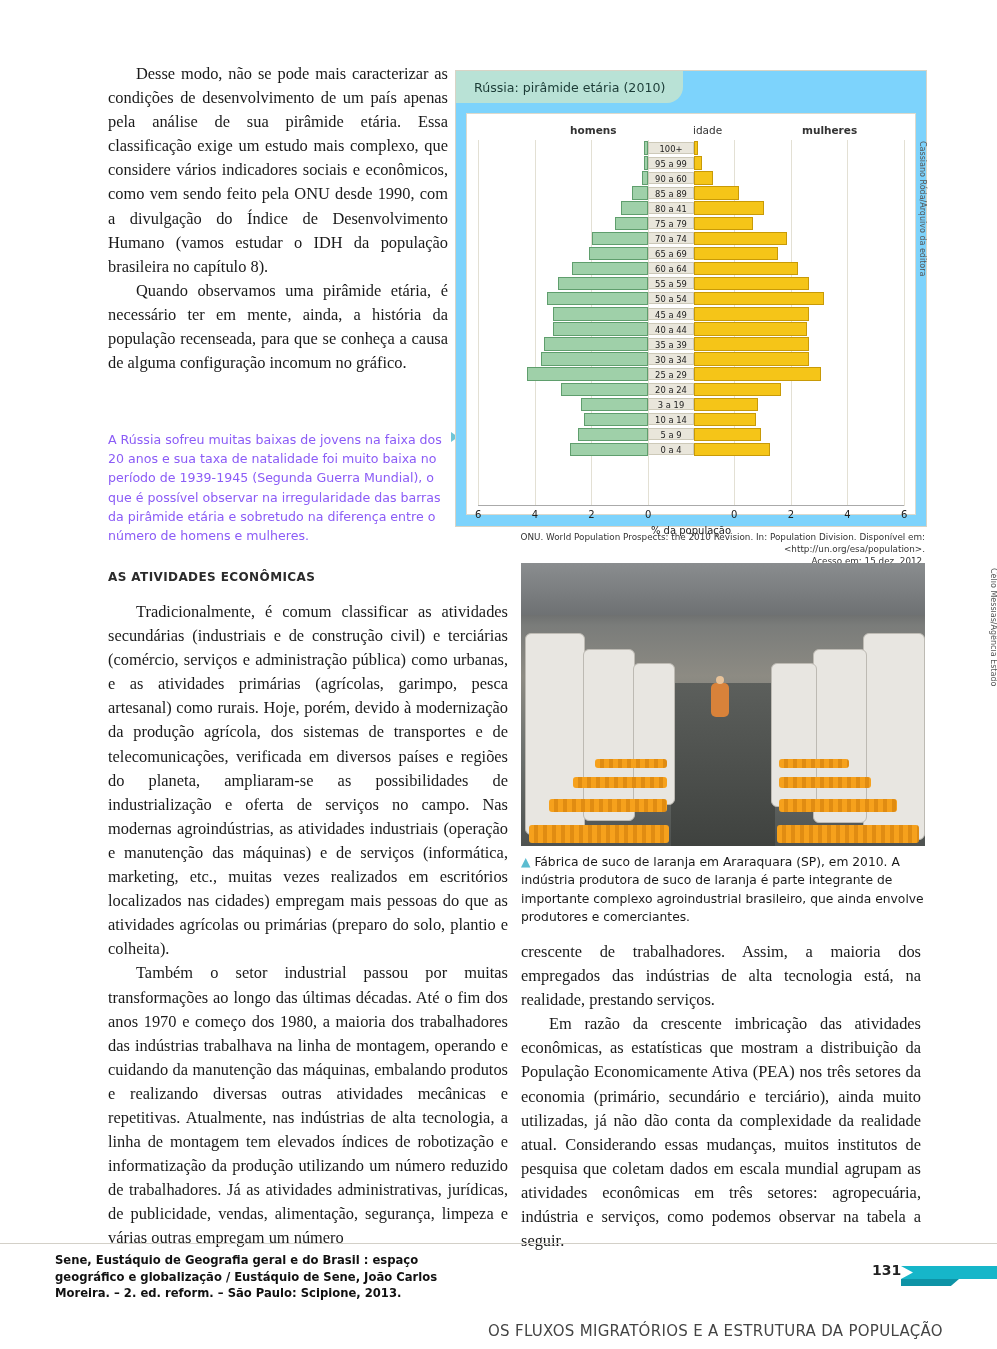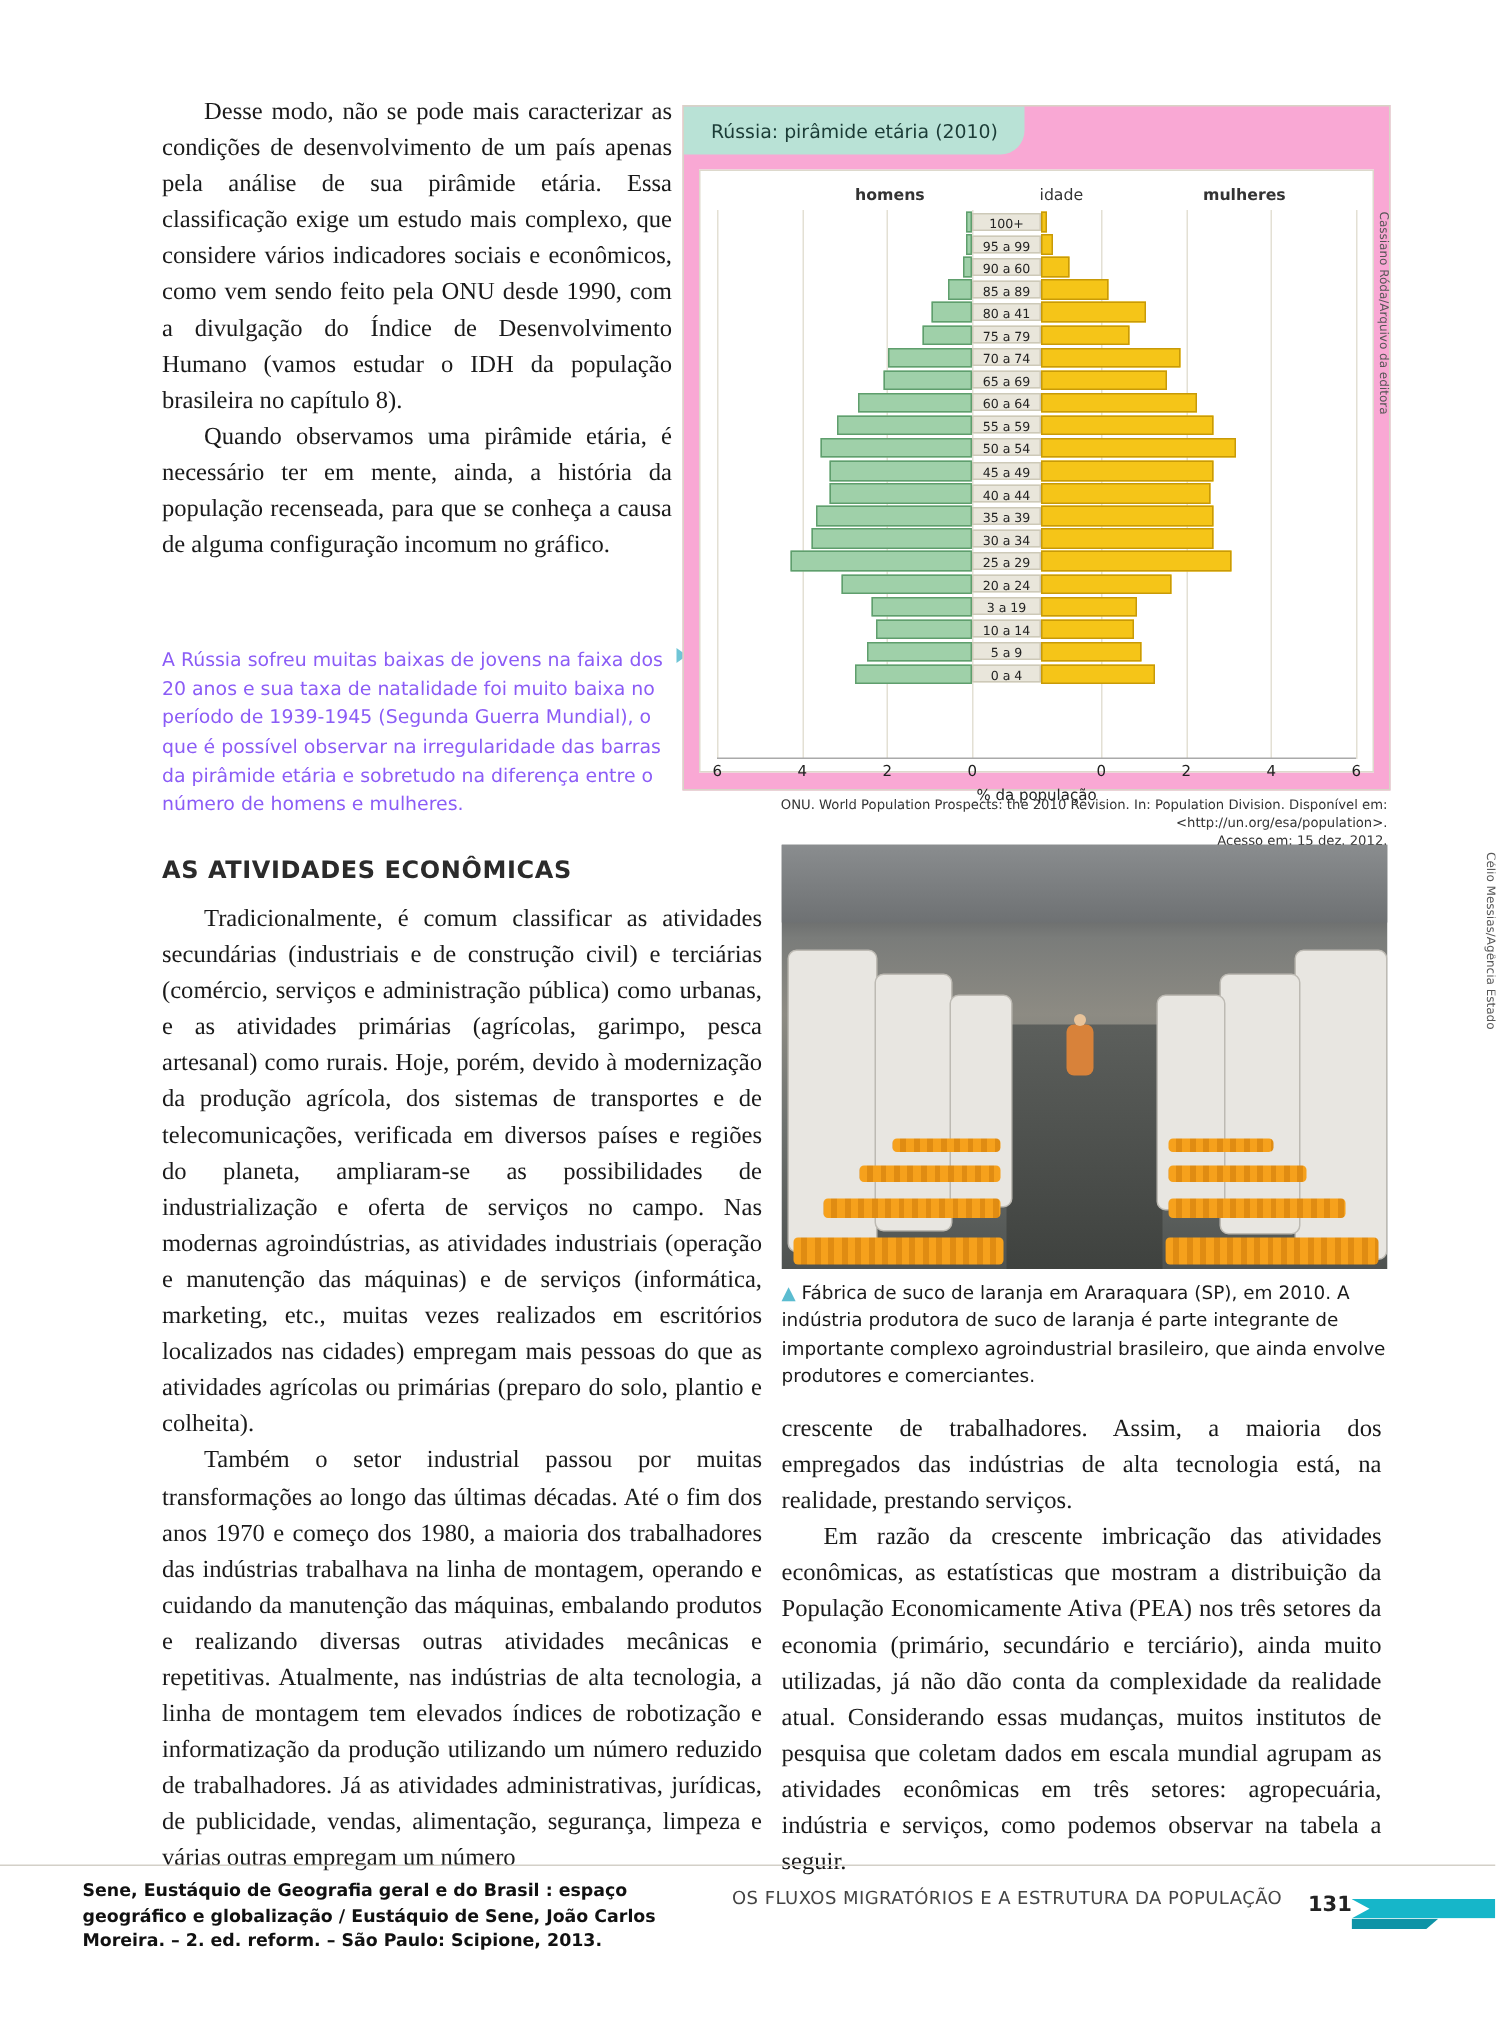--- a/index.html
+++ b/index.html
@@ -9,29 +9,29 @@
   
   .col-left{position:absolute;left:108px;top:62px;width:340px;}
   .para{font-family:"Liberation Serif",serif;font-size:16.4px;line-height:24.1px;text-align:justify;text-indent:28px;margin:0 0 0 0;}
   .para.noind{text-indent:0;}
 
   
   .sidenote{position:absolute;left:108px;top:430px;width:338px;font-family:"DejaVu Sans",sans-serif;font-size:12.6px;line-height:19.2px;color:#8b5cf6;text-align:left;}
   .sidenote .arrow{position:absolute;right:-12px;top:2px;width:0;height:0;border-left:7px solid #6fc5d6;border-top:5px solid transparent;border-bottom:5px solid transparent;}
 
   
-  .sec-head{position:absolute;left:108px;top:570px;width:400px;font-family:"DejaVu Sans",sans-serif;font-weight:bold;font-size:16px;letter-spacing:.4px;color:#2b2b2b;}
+  .sec-head{position:absolute;left:108px;top:570px;width:400px;font-family:"DejaVu Sans",sans-serif;font-weight:bold;font-size:12px;letter-spacing:.4px;color:#2b2b2b;}
 
   .col-left2{position:absolute;left:108px;top:600px;width:400px;}
 
   
   .col-right-bottom{position:absolute;left:521px;top:940px;width:400px;}
 
   
-  .chart-box{position:absolute;left:455px;top:70px;width:470px;height:455px;background:#f9a8d4;border:1px solid #d8d4c6;}
+  .chart-box{position:absolute;left:455px;top:70px;width:470px;height:455px;background:#7dd3fc;border:1px solid #d8d4c6;}
   .chart-title{position:absolute;left:0;top:0;height:32px;padding:0 18px;display:flex;align-items:center;
     background:#b9e2d6;border-bottom-right-radius:16px;font-family:"DejaVu Sans",sans-serif;font-size:12.6px;color:#1b3b36;}
   .chart-plot{position:absolute;left:10px;top:42px;width:448px;height:400px;background:#fff;border:1px solid #ddd9cc;}
   .lbl-homens,.lbl-mulheres,.lbl-idade{position:absolute;font-family:"DejaVu Sans",sans-serif;font-size:10.5px;font-weight:bold;color:#333;padding-left:11px;}
   .lbl-homens{left:92px;top:10px;}
   .lbl-idade{left:215px;top:10px;font-weight:normal;}
   .lbl-mulheres{left:324px;top:10px;}
 
   .rows{position:absolute;left:0;top:26px;width:448px;}
   .row{position:relative;height:15.1px;display:flex;align-items:center;}
@@ -67,21 +67,21 @@
   .worker{position:absolute;left:190px;top:120px;width:18px;height:34px;background:#d8823a;border-radius:5px;}
   .worker:after{content:"";position:absolute;left:5px;top:-7px;width:8px;height:8px;border-radius:50%;background:#e8c39a;}
   .photo-cred{position:absolute;right:-1px;top:568px;width:14px;height:160px;font-family:"DejaVu Sans",sans-serif;font-size:8px;color:#555;
     writing-mode:vertical-rl;text-orientation:mixed;}
   .photo-cap{position:absolute;left:521px;top:853px;width:404px;font-family:"DejaVu Sans",sans-serif;font-size:12.3px;line-height:18.4px;color:#1a1a1a;}
   .photo-cap .tri{color:#5bbcd0;}
 
   
   .rule{position:absolute;left:0;top:1243px;width:997px;height:1px;background:#d3d0c8;}
   .ref{position:absolute;left:55px;top:1252px;width:420px;font-family:"DejaVu Sans",sans-serif;font-weight:bold;font-size:11.6px;line-height:16.5px;color:#111;}
-  .footer-center{position:absolute;left:488px;top:1258px;font-family:"DejaVu Sans",sans-serif;font-size:12px;letter-spacing:.3px;color:#444;}
+  .footer-center{position:absolute;left:488px;top:1322px;font-family:"DejaVu Sans",sans-serif;font-size:15px;letter-spacing:.3px;color:#444;}
   .pagenum{position:absolute;left:872px;top:1262px;font-family:"DejaVu Sans",sans-serif;font-weight:bold;font-size:14px;color:#222;}
   .ribbon{position:absolute;left:901px;top:1262px;width:96px;height:26px;}
   .ribbon .b1{position:absolute;left:0;top:4px;width:96px;height:13px;background:#16b6c9;clip-path:polygon(0 0,100% 0,100% 100%,0 100%,12px 50%);}
   .ribbon .b2{position:absolute;left:0;top:17px;width:58px;height:7px;background:#0e93a6;clip-path:polygon(0 0,100% 0,86% 100%,0 100%);}
 </style>
 </head>
 <body>
 
 <div class="page">
 

